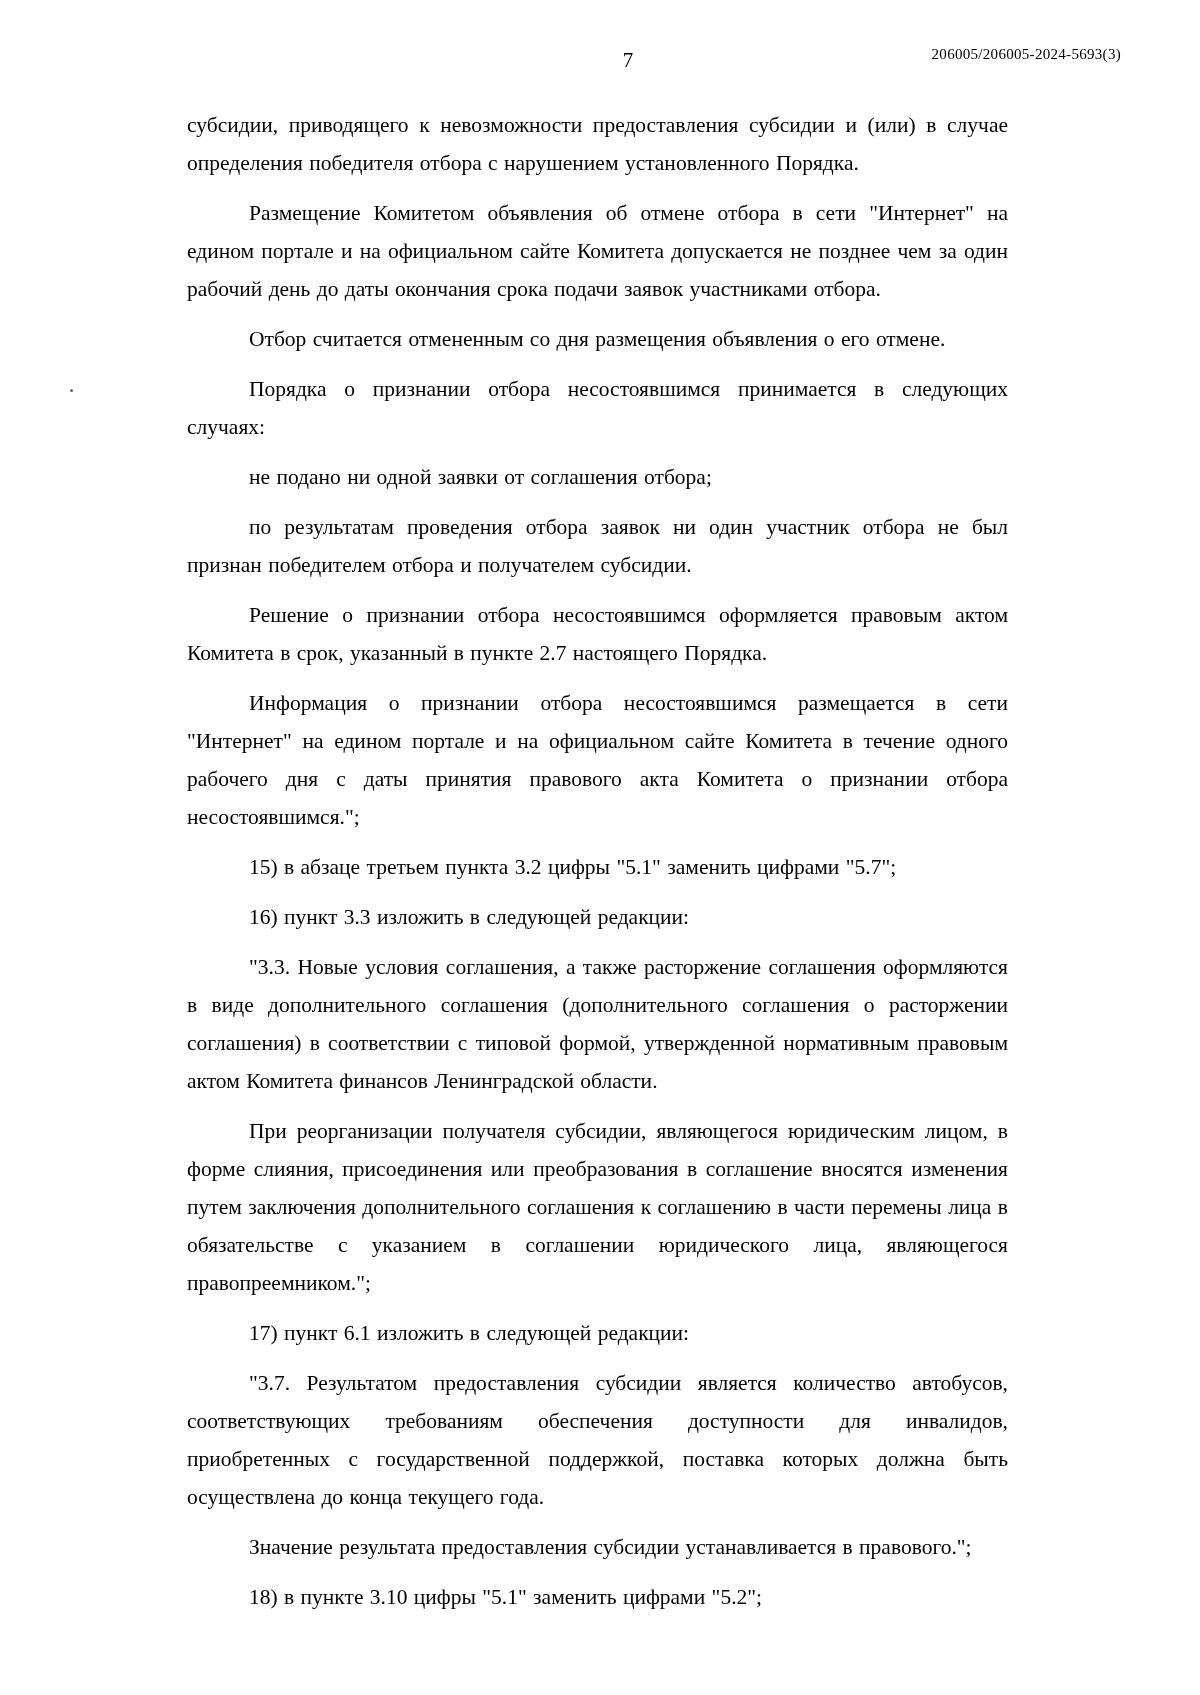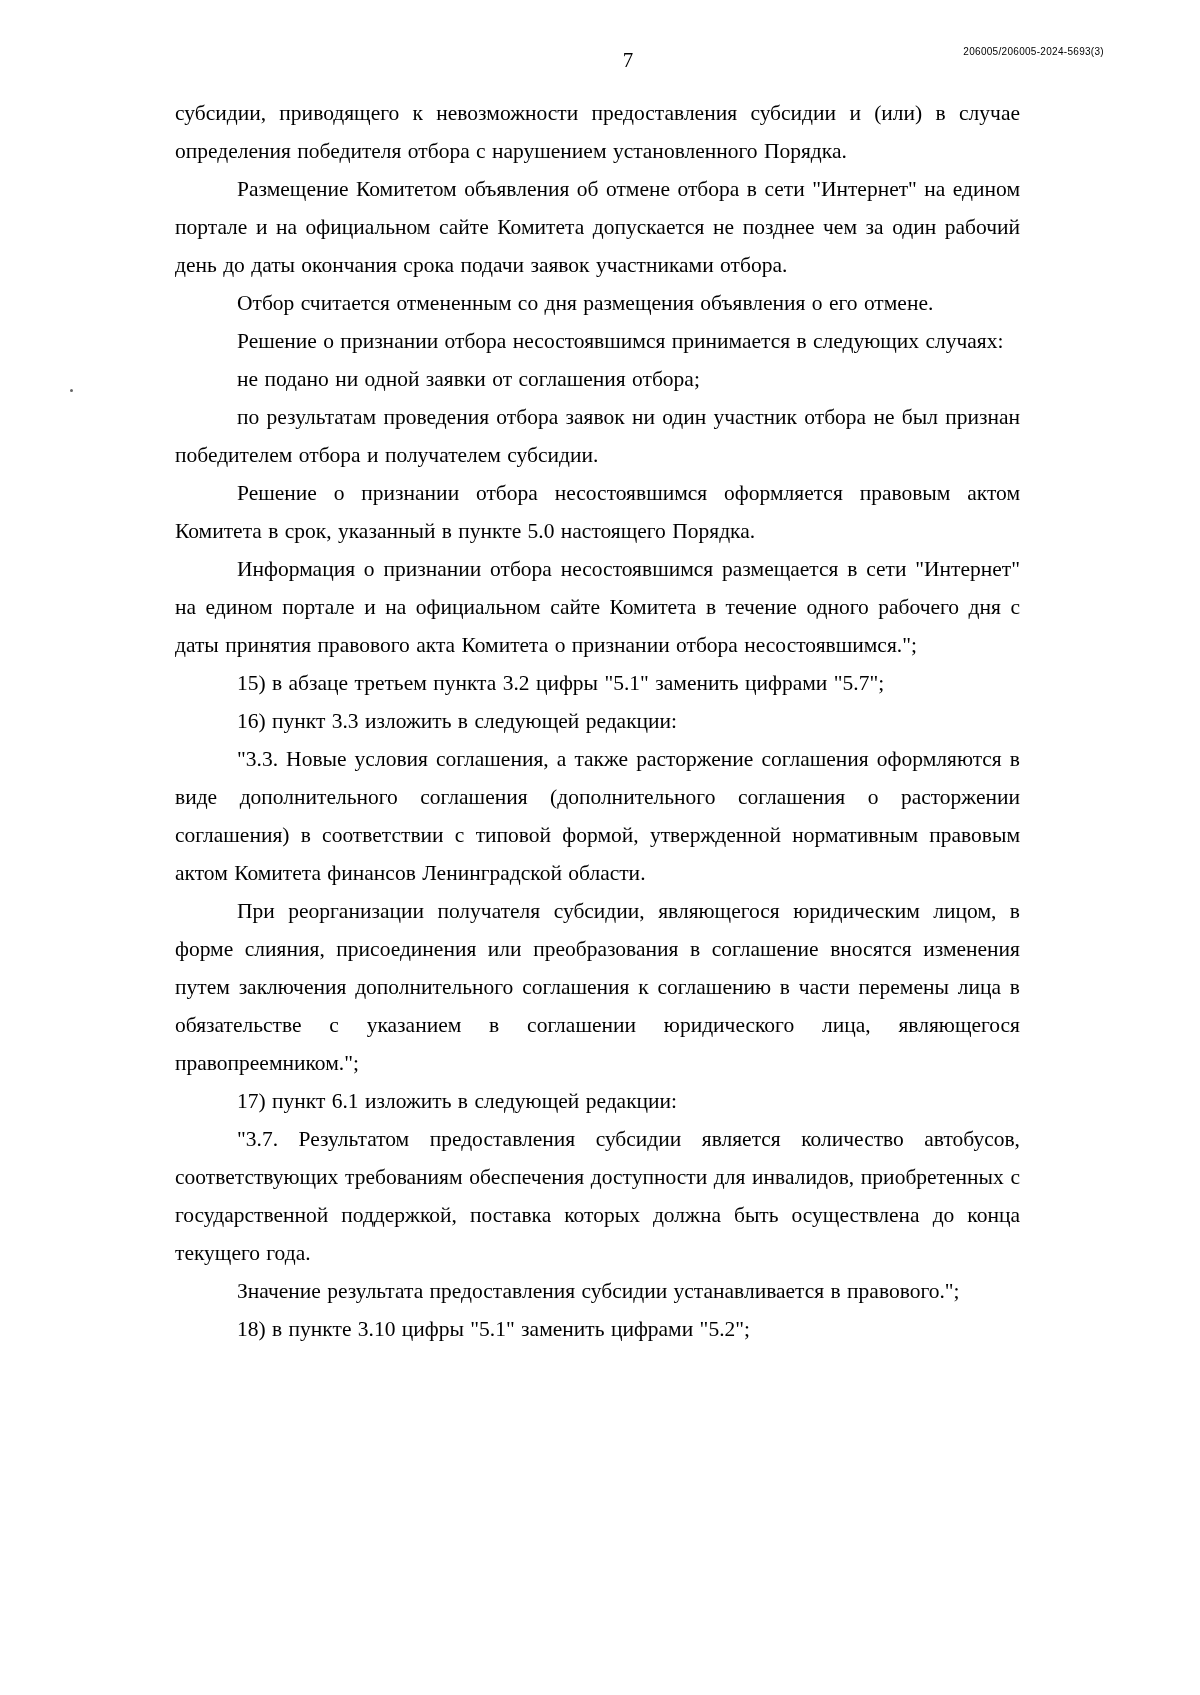--- a/index.html
+++ b/index.html
@@ -12,23 +12,23 @@
     width: 1200px;
     height: 1695px;
     background: #ffffff;
     color: #000000;
     font-family: "Liberation Serif", serif;
     overflow: hidden;
   }
   .doc-number {
     position: absolute;
     top: 46px;
-    right: 96px;
-    font-size: 10px;
-    font-family: Liberation Sans, sans-serif;
+    right: 79px;
+    font-size: 15px;
+    font-family: Liberation Serif, serif;
     letter-spacing: 0.3px;
     white-space: nowrap;
   }
   .page-number {
     position: absolute;
     top: 48px;
     left: 56px;
     width: 1144px;
     text-align: center;
     font-size: 21px;
@@ -38,21 +38,21 @@
     top: 94px;
     left: 175px;
     width: 845px;
     font-size: 21.5px;
     line-height: 38px;
     text-align: justify;
     text-justify: inter-word;
     word-spacing: 1px;
   }
   .content p {
-    margin: 0;
+    margin: 12px;
     padding: 0;
   }
   .content p.indent {
     text-indent: 62px;
   }
   .scan-speck {
     position: absolute;
     left: 70px;
     top: 389px;
     width: 3px;
@@ -69,24 +69,24 @@
   <div class="page-number">7</div>
 
   <div class="doc-number">206005/206005-2024-5693(3)</div>
 
   <div class="scan-speck"></div>
 
   <div class="content">
     <p>субсидии, приводящего к невозможности предоставления субсидии и (или) в случае определения победителя отбора с нарушением установленного Порядка.</p>
     <p class="indent">Размещение Комитетом объявления об отмене отбора в сети "Интернет" на едином портале и на официальном сайте Комитета допускается не позднее чем за один рабочий день до даты окончания срока подачи заявок участниками отбора.</p>
     <p class="indent">Отбор считается отмененным со дня размещения объявления о его отмене.</p>
-    <p class="indent">Решение о признании отбора несостоявшимся принимается в следующих случаях:</p>
+    <p class="indent">Порядка о признании отбора несостоявшимся принимается в следующих случаях:</p>
     <p class="indent">не подано ни одной заявки от соглашения отбора;</p>
     <p class="indent">по результатам проведения отбора заявок ни один участник отбора не был признан победителем отбора и получателем субсидии.</p>
-    <p class="indent">Решение о признании отбора несостоявшимся оформляется правовым актом Комитета в срок, указанный в пункте 5.0 настоящего Порядка.</p>
+    <p class="indent">Решение о признании отбора несостоявшимся оформляется правовым актом Комитета в срок, указанный в пункте 2.7 настоящего Порядка.</p>
     <p class="indent">Информация о признании отбора несостоявшимся размещается в сети "Интернет" на едином портале и на официальном сайте Комитета в течение одного рабочего дня с даты принятия правового акта Комитета о признании отбора несостоявшимся.";</p>
     <p class="indent">15) в абзаце третьем пункта 3.2 цифры "5.1" заменить цифрами "5.7";</p>
     <p class="indent">16) пункт 3.3 изложить в следующей редакции:</p>
     <p class="indent">"3.3. Новые условия соглашения, а также расторжение соглашения оформляются в виде дополнительного соглашения (дополнительного соглашения о расторжении соглашения) в соответствии с типовой формой, утвержденной нормативным правовым актом Комитета финансов Ленинградской области.</p>
     <p class="indent">При реорганизации получателя субсидии, являющегося юридическим лицом, в форме слияния, присоединения или преобразования в соглашение вносятся изменения путем заключения дополнительного соглашения к соглашению в части перемены лица в обязательстве с указанием в соглашении юридического лица, являющегося правопреемником.";</p>
     <p class="indent">17) пункт 6.1 изложить в следующей редакции:</p>
     <p class="indent">"3.7. Результатом предоставления субсидии является количество автобусов, соответствующих требованиям обеспечения доступности для инвалидов, приобретенных с государственной поддержкой, поставка которых должна быть осуществлена до конца текущего года.</p>
     <p class="indent">Значение результата предоставления субсидии устанавливается в правового.";</p>
     <p class="indent">18) в пункте 3.10 цифры "5.1" заменить цифрами "5.2";</p>
   </div>

